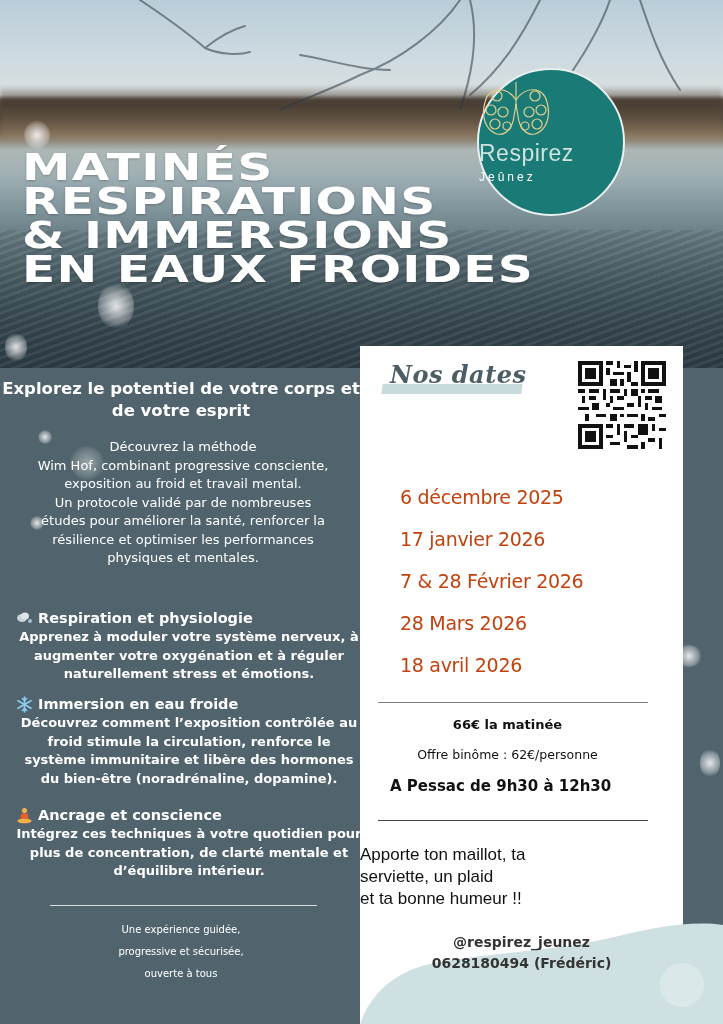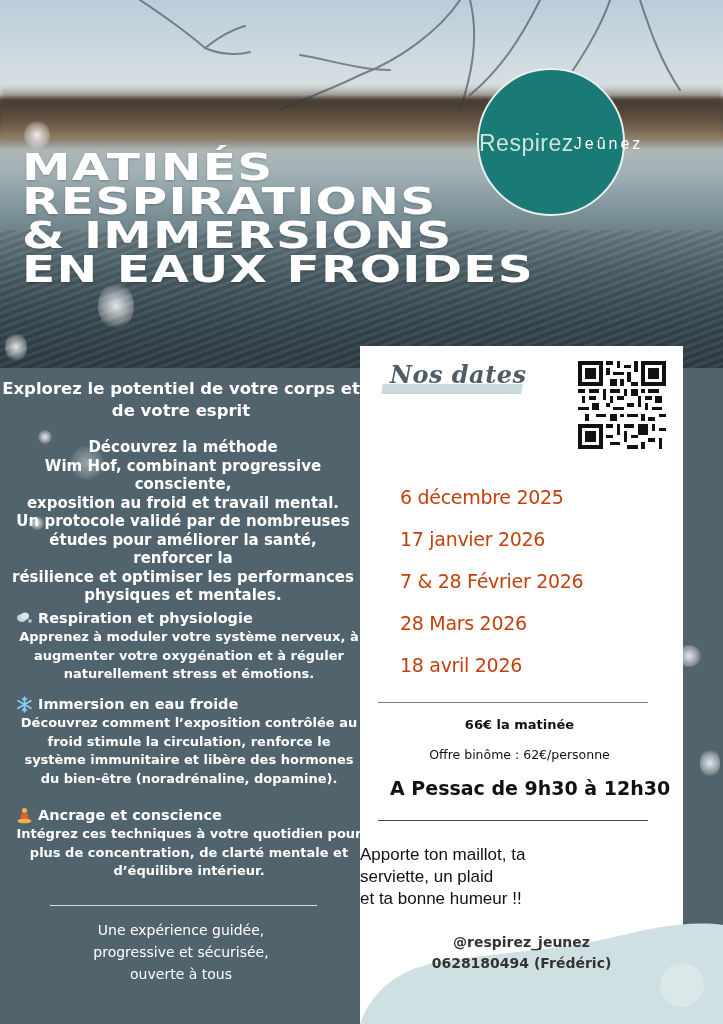--- a/index.html
+++ b/index.html
@@ -35,53 +35,53 @@
     font-family: "DejaVu Sans", sans-serif; font-weight: bold;
     color: #ffffff; font-size: 38px; line-height: 34px; letter-spacing: 1px;
     transform: scaleX(1.28); transform-origin: left top;
     text-shadow: 0 1px 2px rgba(0,0,0,.25);
   }
   .title div { white-space: nowrap; }
 
   .logo {
     position: absolute; left: 477px; top: 68px; width: 148px; height: 148px; border-radius: 50%;
     background: #1a7a76; border: 2px solid #e9efef;
-    display: flex; flex-direction: row; align-items: center;
+    display: flex; flex-direction: column; align-items: flex-start;
   }
   .logo svg { margin-top: 10px; }
   .logo .brand { font-family: "Liberation Sans", sans-serif; color: #cfe3df; font-size: 23px; font-weight: 300; margin-top: 2px; letter-spacing: .5px; }
-  .logo .sub { font-family: "Liberation Sans", sans-serif; color: #ffffff; font-size: 16px; letter-spacing: 3px; margin-top: 3px; }
+  .logo .sub { font-family: "Liberation Sans", sans-serif; color: #ffffff; font-size: 12px; letter-spacing: 3px; margin-top: 3px; }
 
   
   .left { position: absolute; left: 0; top: 368px; width: 362px; height: 656px; color: #ffffff; font-family: "DejaVu Sans", sans-serif; }
   .left .intro-title { position: absolute; top: 10px; left: 0; width: 362px; text-align: center; font-size: 16.5px; line-height: 22px; font-weight: bold; }
-  .left .intro-body { position: absolute; top: 70px; left: 8px; width: 350px; text-align: center; font-size: 15px; line-height: 18.5px; font-weight: bold; }
+  .left .intro-body { position: absolute; top: 70px; left: 8px; width: 350px; text-align: center; font-size: 13px; line-height: 18.5px; font-weight: normal; }
   .section { position: absolute; left: 16px; width: 346px; font-size: 13px; line-height: 18.5px; }
   .section .head { font-size: 14.5px; font-weight: bold; line-height: 20px; display: flex; align-items: center; gap: 5px; }
   .section .body { font-weight: bold; text-align: center; }
   .section .ico { display: inline-block; width: 17px; height: 17px; position: relative; }
   .left .divider { position: absolute; left: 50px; top: 537px; width: 267px; height: 1px; background: #d7dee1; }
-  .left .closing { position: absolute; top: 551px; left: 0; width: 362px; text-align: center; font-size: 14px; line-height: 22px; }
+  .left .closing { position: absolute; top: 551px; left: 0; width: 362px; text-align: center; font-size: 10px; line-height: 22px; }
 
   
   .card { position: absolute; left: 360px; top: 346px; width: 323px; height: 678px; background: #ffffff; overflow: hidden; }
   .nos-dates {
     position: absolute; left: 30px; top: 14px; font-family: "DejaVu Serif", serif; font-style: italic; font-weight: bold;
     font-size: 24px; color: #4c5d66; letter-spacing: .5px;
   }
   .nos-dates-hl { position: absolute; left: 22px; top: 38px; width: 140px; height: 10px; background: #c9dadc; transform: skewX(-8deg); }
   .qr { position: absolute; left: 218px; top: 15px; width: 88px; height: 88px; }
   .dates { position: absolute; left: 40px; top: 138px; font-family: "DejaVu Sans", sans-serif; font-weight: normal; color: #c2410c; font-size: 19px; }
   .dates div { height: 42px; line-height: 26px; letter-spacing: -.3px; }
   .hr1 { position: absolute; left: 18px; top: 356px; width: 270px; height: 1px; background: #7d7d7d; }
   .hr2 { position: absolute; left: 18px; top: 474px; width: 270px; height: 1px; background: #444444; }
-  .price { position: absolute; left: 12px; width: 295px; text-align: center; font-family: "DejaVu Sans", sans-serif; color: #111; }
+  .price { position: absolute; left: 0; width: 295px; text-align: center; font-family: "DejaVu Sans", sans-serif; color: #111; }
   .price.p1 { top: 371px; font-size: 13px; font-weight: bold; }
   .price.p2 { top: 401px; font-size: 12.5px; font-weight: normal; }
-  .location { position: absolute; left: 30px; top: 431px; font-family: "DejaVu Sans", sans-serif; font-weight: bold; font-size: 19px; color: #111; }
+  .location { position: absolute; left: 30px; top: 431px; font-family: "DejaVu Sans", sans-serif; font-weight: bold; font-size: 15px; color: #111; }
   .bring { position: absolute; left: 0; top: 498px; width: 323px; font-family: "Liberation Sans", sans-serif; font-size: 17px; line-height: 22px; color: #111; }
   .contact { position: absolute; left: 0; top: 586px; width: 323px; text-align: center; font-family: "DejaVu Sans", sans-serif; font-size: 14px; line-height: 21px; color: #333; font-weight: bold; }
   .wave { position: absolute; left: 0; top: 0; width: 723px; height: 1024px; pointer-events: none; }
 </style>
 </head>
 <body>
 
 <div class="hero">
   <div class="treeline"></div>
   <div class="ice"></div>

